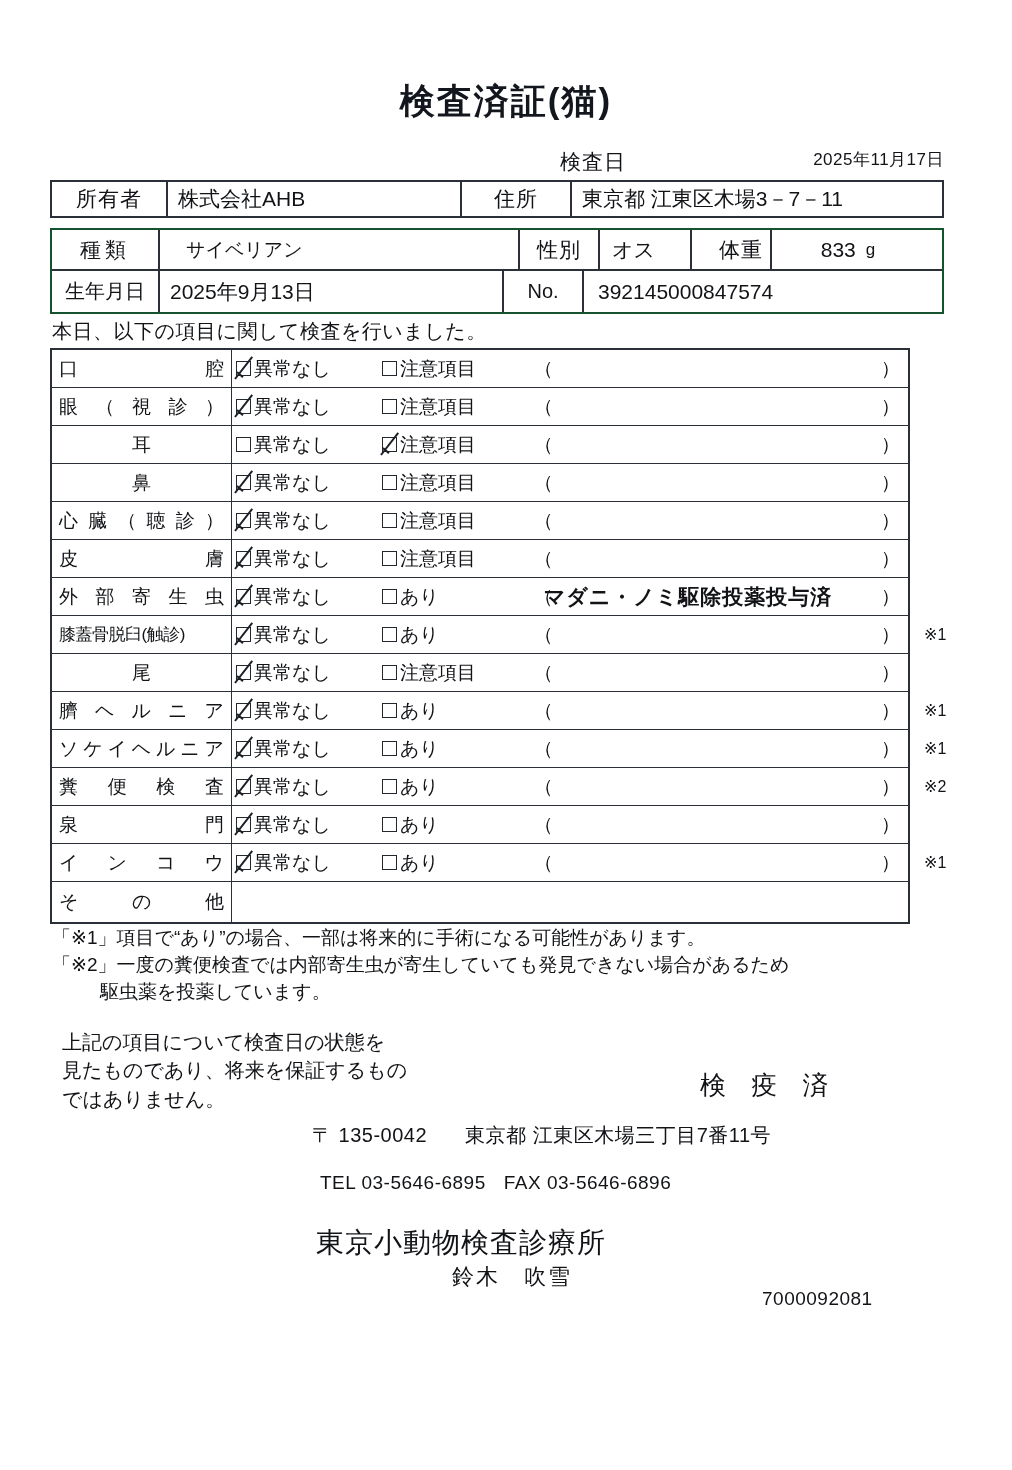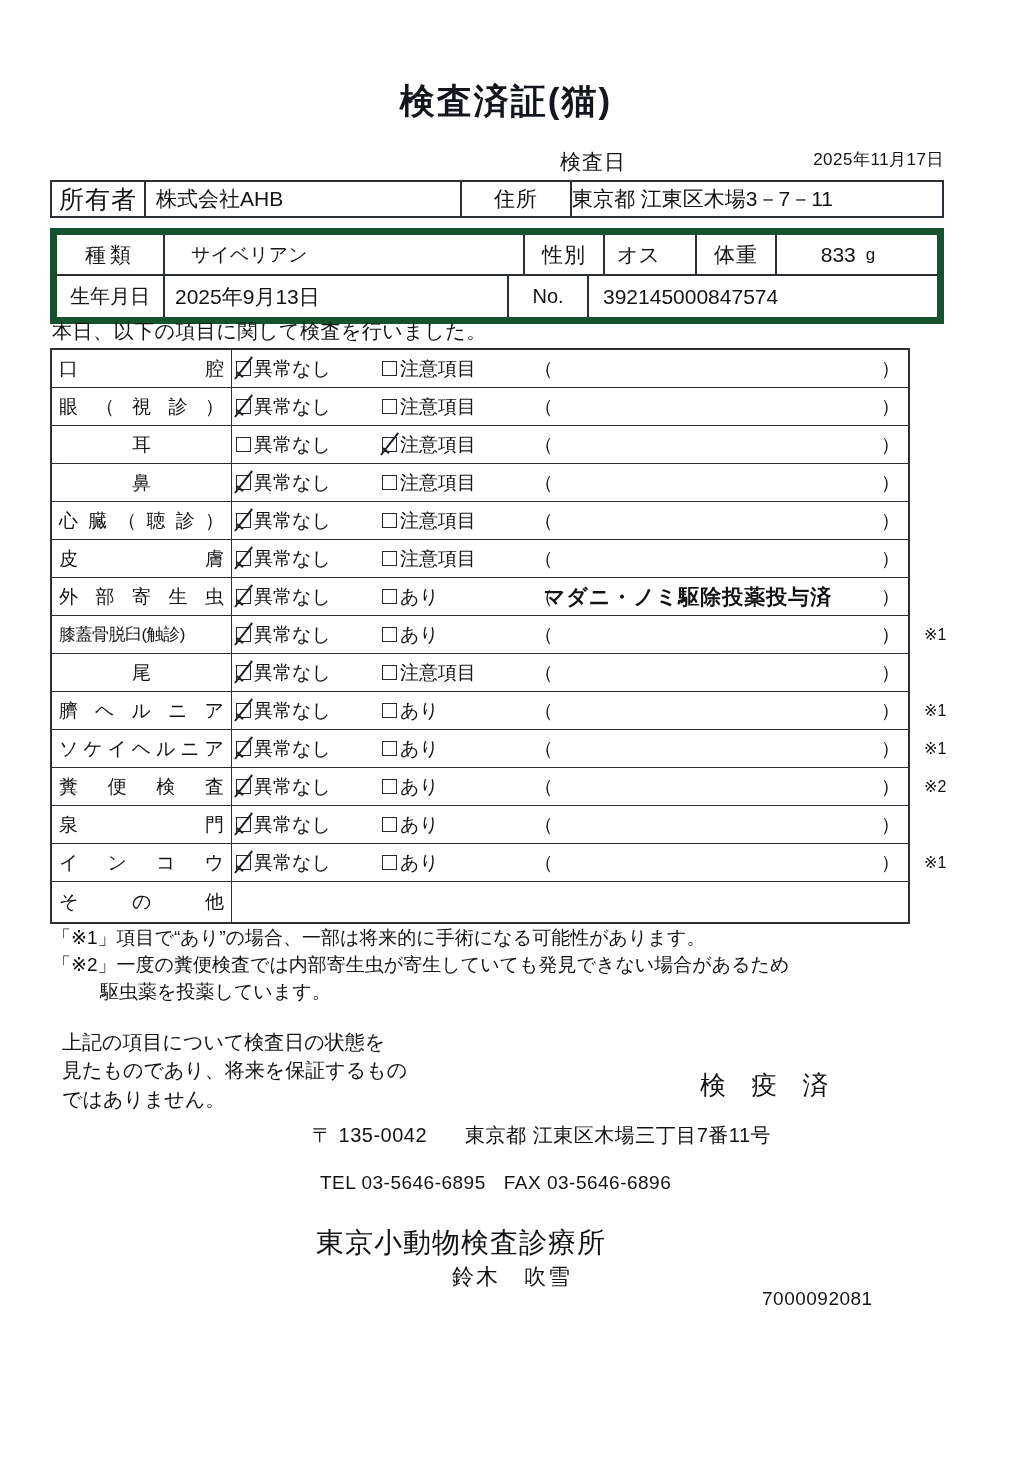--- a/index.html
+++ b/index.html
@@ -63,26 +63,26 @@
     position: absolute;
     top: 180px;
     left: 50px;
     width: 894px;
     height: 38px;
     border: 2px solid #2b2f38;
     box-sizing: border-box;
     display: flex;
   }
   .owner-table .c-lbl {
-    width: 94px;
+    width: 116px;
     border-right: 2px solid #2b2f38;
     display: flex;
     align-items: center;
     justify-content: center;
-    font-size: 25px;
+    font-size: 21px;
     letter-spacing: 1px;
     box-sizing: border-box;
   }
   .owner-table .c-val {
     flex: 1;
     display: flex;
     align-items: center;
     padding-left: 10px;
     font-size: 21px;
     box-sizing: border-box;
@@ -95,31 +95,32 @@
     align-items: center;
     justify-content: center;
     font-size: 21px;
     letter-spacing: 1px;
     box-sizing: border-box;
   }
   .owner-table .c-val2 {
     width: 370px;
     display: flex;
     align-items: center;
+    padding-left: 10px;
     font-size: 21px;
     box-sizing: border-box;
   }
 
   
   .animal-table {
     position: absolute;
     top: 228px;
     left: 50px;
     width: 894px;
-    border: 7px solid #14532d;
+    border: 2px solid #14532d;
     box-sizing: border-box;
   }
   .animal-row {
     display: flex;
     height: 41px;
     box-sizing: border-box;
   }
   .animal-row.top { border-bottom: 2px solid #2b2f38; }
   .cell {
     display: flex;
@@ -128,21 +129,21 @@
     font-size: 21px;
   }
   .cell.center { justify-content: center; }
   .cell.right  { justify-content: center; }
   .bd-r { border-right: 2px solid #2b2f38; }
 
   .w-kind-lbl { width: 108px; letter-spacing: 4px; }
   .w-kind-val { width: 344px; padding-left: 10px; font-size: 19px; margin-left: 16px; }
   .w-sex-lbl  { width: 80px; letter-spacing: 1px; }
   .w-sex-val  { width: 92px; padding-left: 12px; }
-  .w-wt-lbl   { width: 80px; letter-spacing: 1px; }
+  .w-wt-lbl   { width: 60px; letter-spacing: 1px; margin-left: 20px; }
   .w-wt-val   { flex: 1; padding-right: 18px; }
   .wt-unit    { font-size: 17px; margin-left: 10px; }
 
   .w-dob-lbl  { width: 108px; letter-spacing: 0px; font-size: 20px;}
   .w-dob-val  { width: 344px; padding-left: 10px; }
   .w-no-lbl   { width: 80px; font-size: 20px; }
   .w-no-val   { flex: 1; padding-left: 14px; }
 
   
   .intro-line {

